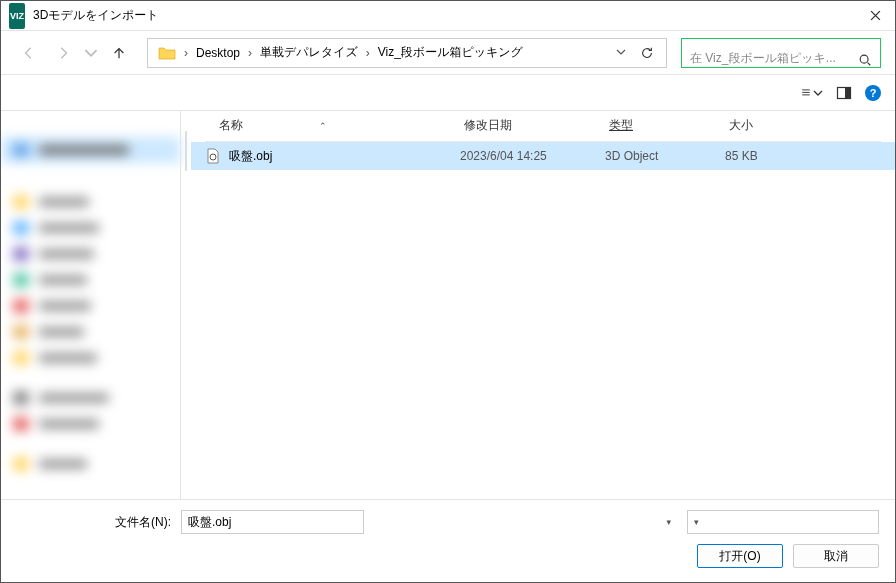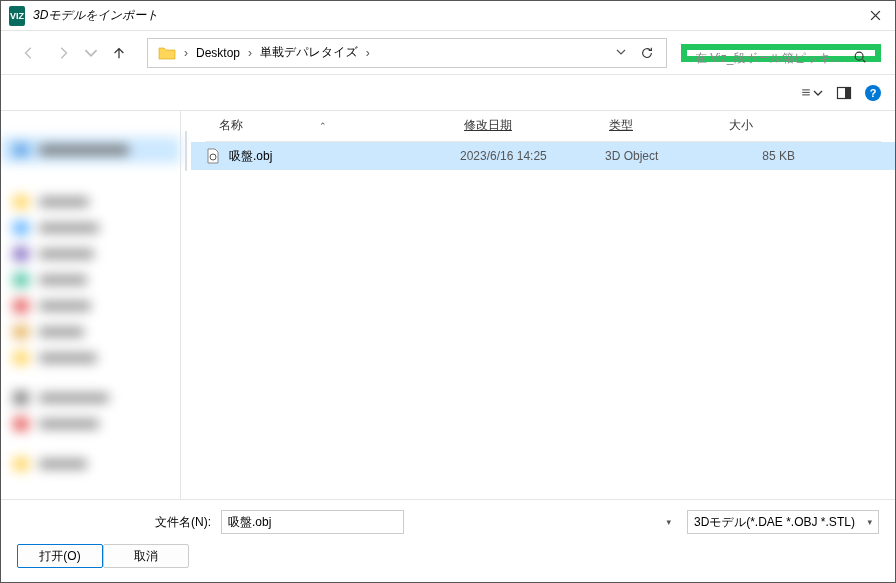--- a/index.html
+++ b/index.html
@@ -1,35 +1,35 @@
 <!DOCTYPE html>
 <html><head>
 <meta charset="utf-8">
 <style>
   * { margin: 0; padding: 0; box-sizing: border-box; font-family: 'Segoe UI', 'Microsoft YaHei', sans-serif; font-size: 12px; }
   body { background: #fff; width: 896px; height: 583px; overflow: hidden; }
   .window { width: 896px; height: 583px; border: 1px solid #555; background: #fff; display: flex; flex-direction: column; }
   .titlebar { height: 30px; display: flex; align-items: center; padding: 0 8px; border-bottom: 1px solid #e5e5e5; }
-  .titlebar .app-icon { width: 16px; height: 20px; background: #0a6b5f; color: #fff; font-size: 9px; display: flex; align-items: center; justify-content: center; border-radius: 2px; margin-right: 8px; font-weight: bold; }
-  .titlebar .title { flex: 1; font-style: italic; }
+  .titlebar .app-icon { width: 16px; height: 26px; background: #0a6b5f; color: #fff; font-size: 9px; display: flex; align-items: center; justify-content: center; border-radius: 2px; margin-right: 8px; font-weight: bold; }
+  .titlebar .title { flex: 1; }
   .titlebar .close { width: 40px; height: 30px; display: flex; align-items: center; justify-content: center; cursor: pointer; margin-right: -8px; }
   .titlebar .close svg { width: 11px; height: 11px; }
 
   .navbar { height: 44px; display: flex; align-items: center; padding: 0 14px; gap: 6px; border-bottom: 1px solid #e5e5e5; }
   .nav-btn { width: 28px; height: 28px; display: flex; align-items: center; justify-content: center; color: #888; cursor: pointer; }
   .nav-btn svg { width: 14px; height: 14px; }
   .nav-btn.disabled { color: #bbb; }
   .breadcrumb-wrap { flex: 1; height: 30px; border: 1px solid #ccc; display: flex; align-items: center; padding: 0 4px; margin: 0 8px; }
   .breadcrumb-wrap .folder-icon { width: 18px; height: 14px; margin: 0 6px; }
   .crumb { padding: 0 6px; cursor: pointer; }
   .chev { color: #555; padding: 0 2px; }
   .bc-spacer { flex: 1; }
   .bc-dropdown { color: #555; padding: 0 6px; }
   .refresh { width: 30px; height: 28px; display: flex; align-items: center; justify-content: center; cursor: pointer; color: #555; }
-  .searchbox { width: 200px; height: 18px; border: 6px solid #22c55e; display: flex; align-items: flex-start; padding: 0 8px; color: #888; }
+  .searchbox { width: 200px; height: 30px; border: 1px solid #22c55e; display: flex; align-items: flex-end; padding: 0 8px; color: #888; }
   .searchbox span { flex: 1; white-space: nowrap; overflow: hidden; text-overflow: ellipsis; }
   .searchbox svg { width: 14px; height: 14px; color: #555; flex-shrink: 0; margin-left: 4px; }
 
   .toolbar-row { height: 36px; display: flex; align-items: center; justify-content: flex-end; padding: 0 14px; gap: 10px; border-bottom: 1px solid #e5e5e5; }
   .toolbar-ico { width: 22px; height: 22px; display: flex; align-items: center; justify-content: center; cursor: pointer; color: #333; }
   .toolbar-ico svg { width: 16px; height: 16px; }
   .view-btn { display: flex; align-items: center; gap: 2px; }
   .help-icon { width: 16px; height: 16px; border-radius: 50%; background: #0078d4; color: #fff; display: flex; align-items: center; justify-content: center; font-size: 11px; font-weight: bold; }
 
   .body { flex: 1; display: flex; overflow: hidden; }
@@ -38,42 +38,42 @@
   .blur-row { height: 26px; display: flex; align-items: center; gap: 10px; }
   .blur-sq { width: 16px; height: 14px; border-radius: 2px; }
   .blur-text { height: 10px; border-radius: 3px; }
   .splitter { width: 10px; display: flex; align-items: flex-start; justify-content: center; padding-top: 20px; }
   .splitter .handle { width: 2px; height: 40px; background: #ddd; border-radius: 1px; }
 
   .filepane { flex: 1; display: flex; flex-direction: column; }
   .col-headers { height: 30px; display: flex; align-items: center; padding: 0 14px 0 28px; color: #333; border-bottom: 1px solid transparent; }
   .col-headers .col-name { width: 245px; display: flex; align-items: center; gap: 6px; }
   .col-headers .sort-arrow { color: #555; font-size: 9px; margin-left: 70px; }
-  .col-headers .col-date { width: 145px; text-decoration: underline; }
+  .col-headers .col-date { width: 145px; }
   .col-headers .col-type { width: 120px; text-decoration: underline; }
   .col-headers .col-size { width: 70px; text-align: left; }
   .divider { height: 1px; background: #e8e8e8; margin: 0 14px; }
 
   .file-row { height: 28px; display: flex; align-items: center; padding: 0 14px 0 14px; cursor: pointer; }
   .file-row.selected { background: #cce8ff; }
   .file-row .file-icon { width: 16px; height: 16px; margin-right: 8px; display: flex; align-items: center; justify-content: center; }
   .file-row .cell-name { width: 231px; }
   .file-row .cell-date { width: 145px; color: #555; }
   .file-row .cell-type { width: 120px; color: #555; }
-  .file-row .cell-size { width: 70px; text-align: right; color: #555; }
+  .file-row .cell-size { width: 70px; color: #555; }
 
   .footer { border-top: 1px solid #e5e5e5; padding: 10px 16px 14px; display: flex; flex-direction: column; gap: 10px; }
   .row-filename { display: flex; align-items: center; gap: 10px; padding-left: 98px; }
-  .lbl { white-space: nowrap; margin-left: 40px; }
+  .lbl { white-space: nowrap; }
   .filename-input { flex: 1; height: 24px; border: 1px solid #ccc; padding: 0 20px 0 6px; position: relative; }
   .filename-wrap { flex: 1; position: relative; }
   .filename-wrap .dd { position: absolute; right: 6px; top: 50%; transform: translateY(-50%); color: #555; pointer-events: none; font-size: 9px;}
   .filetype-select { width: 192px; height: 24px; border: 1px solid #ccc; display: flex; align-items: center; padding: 0 6px; justify-content: space-between; cursor: pointer; }
   .filetype-select .dd { color: #555; font-size: 9px; }
-  .row-buttons { display: flex; }
+  .row-buttons { display: flex; justify-content: flex-end; gap: 10px; }
   .btn { width: 86px; height: 24px; border: 1px solid #ccc; background: #fdfdfd; display: flex; align-items: center; justify-content: center; cursor: pointer; border-radius: 2px; }
   .btn:first-child { border-color: #0078d4; }
 </style>
 </head>
 <body>
 
 <div class="window">
 
   <div class="titlebar">
     <div class="app-icon">VIZ</div>
@@ -109,20 +109,21 @@
 
     <div class="breadcrumb-wrap">
       <svg class="folder-icon" viewBox="0 0 18 14">
         <path d="M1 3 L1 13 L17 13 L17 4 L8 4 L6 2 L1 2 Z" fill="#ffd55a" stroke="#d9a400" stroke-width="0.6"></path>
       </svg>
       <span class="chev">›</span>
       <span class="crumb">Desktop</span>
       <span class="chev">›</span>
       <span class="crumb">単載デパレタイズ</span>
       <span class="chev">›</span>
+      <span class="crumb">Viz_段ボール箱ピッキング</span>
       <span class="bc-spacer"></span>
       <span class="bc-dropdown">
         <svg width="10" height="10" viewBox="0 0 10 10">
             <path d="M1 3 L5 7 L9 3" stroke="#555" stroke-width="1.2" fill="none"></path>
           </svg>
       </span>
       <div class="refresh">
         <svg width="14" height="14" viewBox="0 0 16 16">
             <path d="M13 8 A5 5 0 1 1 11.5 4.5 M13 2 L13 5 L10 5" stroke="#333" stroke-width="1.3" fill="none"></path>
           </svg>
@@ -225,36 +226,35 @@
       <div class="divider"></div>
 
       <div class="file-row selected">
         <div class="file-icon">
           <svg width="14" height="16" viewBox="0 0 14 16">
               <path d="M2 1 h7 l3 3 v11 h-10 z" fill="#fff" stroke="#888" stroke-width="1"></path>
               <circle cx="7" cy="9" r="3" fill="none" stroke="#555" stroke-width="1"></circle>
             </svg>
         </div>
         <div class="cell-name">吸盤.obj</div>
-        <div class="cell-date">2023/6/16 14:25</div>
+        <div class="cell-date">2023/6/04 14:25</div>
         <div class="cell-type">3D Object</div>
         <div class="cell-size">85 KB</div>
       </div>
     </div>
   </div>
 
   <div class="footer">
     <div class="row-filename">
       <span class="lbl">文件名(N):</span>
       <div class="filename-wrap">
         <input class="filename-input" value="吸盤.obj" style="">
         <span class="dd">▾</span>
       </div>
       <div class="filetype-select">
-        <span>3Dモデル(*.DAE *.OBJ *.STL)</span>
         <span class="dd">▾</span>
       </div>
     </div>
     <div class="row-buttons">
       <div class="btn">打开(O)</div>
       <div class="btn">取消</div>
     </div>
   </div>
 
 </div>

